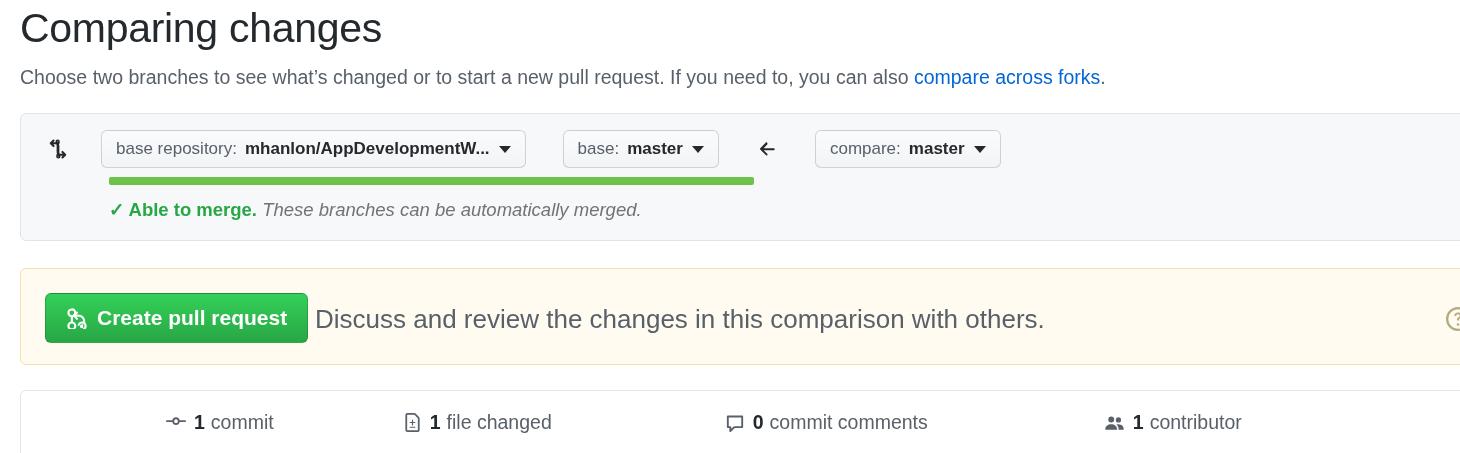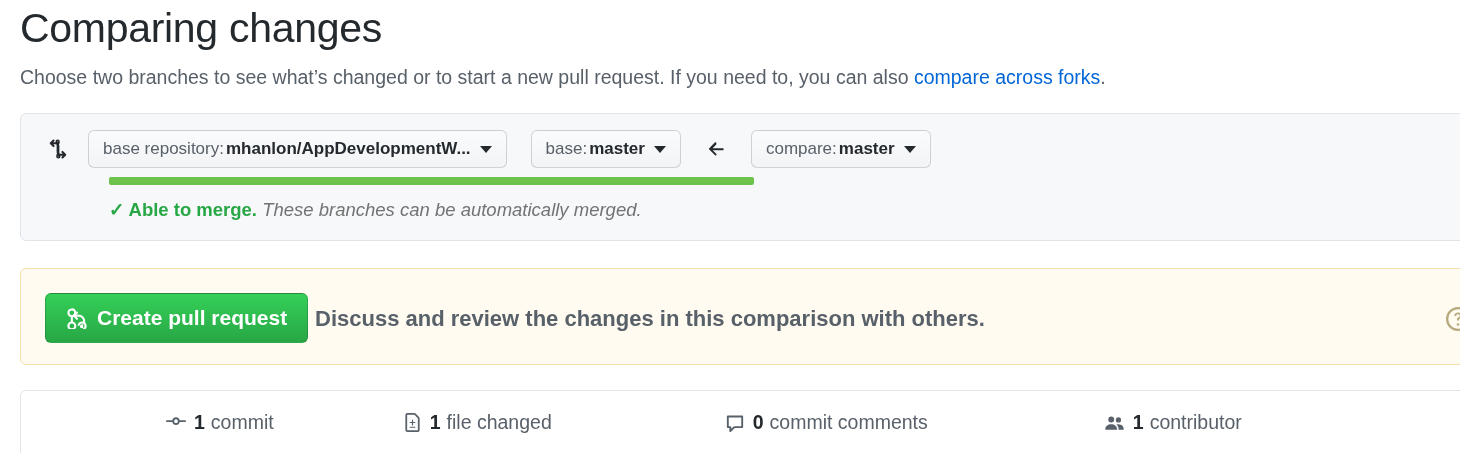--- a/index.html
+++ b/index.html
@@ -64,21 +64,21 @@
     border: 1px solid #e1e4e8;
     border-radius: 6px;
   }
 
   .branch-row {
     position: absolute;
     left: 14px;
     top: 16px;
     display: flex;
     align-items: center;
-    gap: 3px;
+    gap: 16px;
   }
 
   .compare-icon {
     width: 26px;
     height: 26px;
     margin-right: 14px;
     margin-left: 10px;
     display: flex;
     align-items: center;
     justify-content: center;
@@ -97,21 +97,21 @@
     border-radius: 6px;
     font-size: 17px;
     color: #586069;
     white-space: nowrap;
     cursor: pointer;
     margin-right: 21px;
   }
   .btn-select .strong {
     font-weight: bold;
     color: #24292e;
-    margin-left: 2px;
+    margin-left: 8px;
   }
   .caret {
     display: inline-block;
     margin-left: 9px;
     width: 0;
     height: 0;
     border-left: 6px solid transparent;
     border-right: 6px solid transparent;
     border-top: 7px solid #24292e;
   }
@@ -191,25 +191,24 @@
   .btn-create .pr-icon {
     display: inline-flex;
     align-items: center;
     margin-right: 9px;
   }
 
   .banner-text {
     position: absolute;
     left: 294px;
     top: 36px;
-    font-size: 22px;
+    font-size: 26px;
     color: #586069;
     line-height: 28px;
     white-space: nowrap;
-    font-weight: bold;
   }
 
   .help-icon {
     position: absolute;
     left: 1425px;
     top: 38px;
     width: 24px;
     height: 24px;
     color: #b5a97d;
     cursor: pointer;

